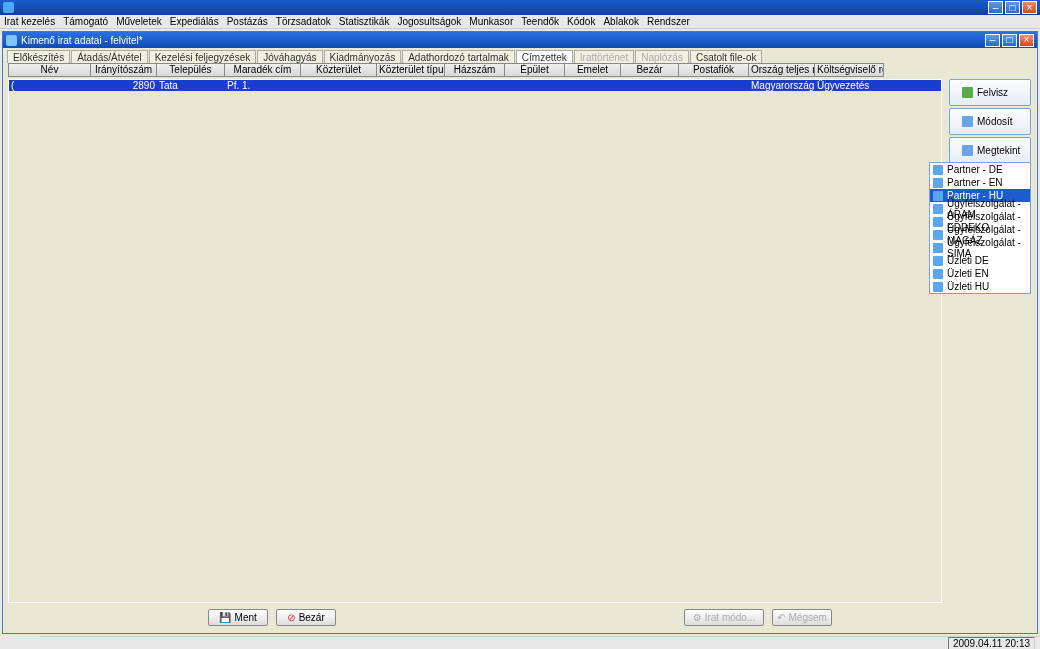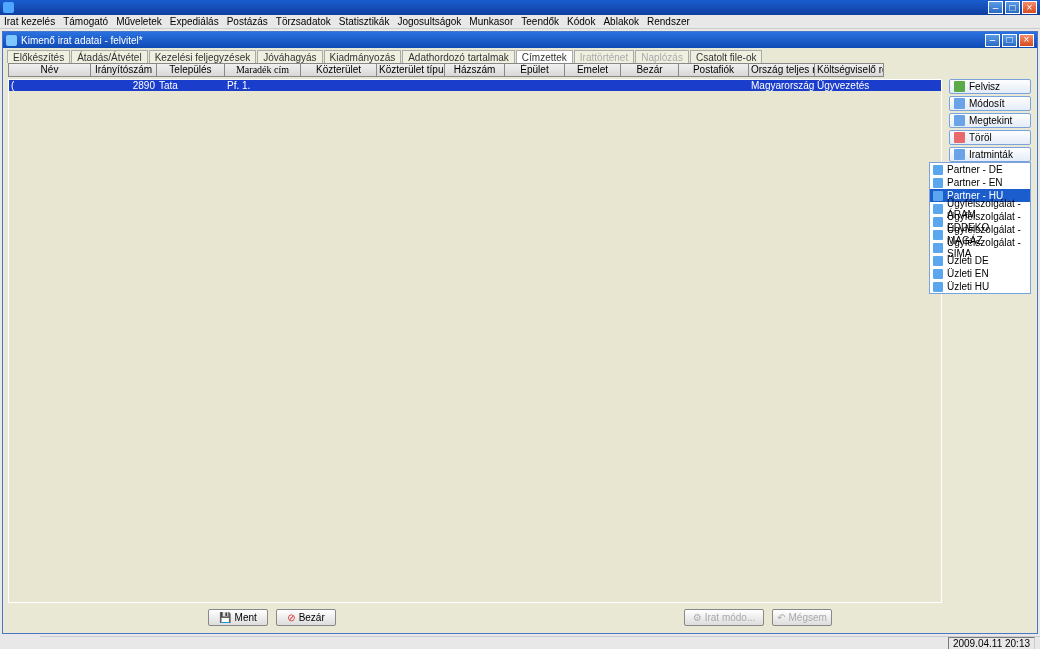--- a/index.html
+++ b/index.html
@@ -31,21 +31,21 @@
 
 .col-headers { height: 14px; display: flex; margin: 0 5px; }
 .ch { border: 1px solid #888; border-right: none; background: linear-gradient(#f0f0f0, #d8d8d8); text-align: center; padding: 0 2px; overflow: hidden; white-space: nowrap; cursor: pointer; flex: 0 0 auto; }
 .ch:last-child { border-right: 1px solid #888; }
 
 .grid-row-area { position: absolute; top: 47px; left: 5px; bottom: 30px; background: #e8e6d0; border: 1px solid #fff; right: 95px; }
 .grid-row { height: 11px; background: #1b3dcc; display: flex; color: #fff; }
 .cell { padding: 0 2px; overflow: hidden; white-space: nowrap; flex: 0 0 auto; }
 
 .side-buttons { position: absolute; top: 47px; right: 6px; width: 82px; display: flex; flex-direction: column; gap: 2px; }
-.side-btn { height: 15px; border: 1px solid #7aa3de; background: linear-gradient(#fefefe, #e4ecf7); display: flex; align-items: center; padding: 0 4px; gap: 4px; cursor: pointer; border-radius: 2px; }
+.side-btn { height: 27px; border: 1px solid #7aa3de; background: linear-gradient(#fefefe, #e4ecf7); display: flex; align-items: center; padding: 0 12px; gap: 4px; cursor: pointer; border-radius: 2px; }
 .side-btn .icon { width: 11px; height: 11px; border-radius: 1px; flex-shrink: 0; }
 
 .dropdown-menu { position: absolute; top: 130px; right: 6px; width: 102px; background: #fff; border: 1px solid #7aa3de; }
 .dm-item { height: 13px; display: flex; align-items: center; gap: 4px; padding: 0 3px; cursor: pointer; }
 .dm-item.selected { background: #1b5dcc; color: #fff; }
 .dm-icon { width: 10px; height: 10px; background: #5aa7ef; border-radius: 1px; flex-shrink: 0; }
 
 .footer-bar { position: absolute; left: 5px; right: 5px; bottom: 4px; height: 23px; display: flex; align-items: center; gap: 8px; padding: 0 200px 0 200px; }
 .footer-btn { height: 17px; width: 60px; border: 1px solid #888; background: linear-gradient(#fff, #ddd); display: flex; align-items: center; justify-content: center; gap: 3px; border-radius: 2px; cursor: pointer; }
 .footer-btn.disabled { color: #aaa; }
@@ -104,21 +104,21 @@
         <div class="tab active">Címzettek</div>
         <div class="tab disabled">Irattörténet</div>
         <div class="tab disabled">Naplózás</div>
         <div class="tab ">Csatolt file-ok</div>
       </div>
 
     <div class="col-headers" id="col-headers">
         <div class="ch" style="width: 82px;">Név</div>
         <div class="ch" style="width: 66px;">Irányítószám</div>
         <div class="ch" style="width: 68px;">Település</div>
-        <div class="ch" style="width: 76px; font-family: Liberation Serif, serif;">Maradék cím</div>
+        <div class="ch" style="width: 76px;">Maradék cím</div>
         <div class="ch" style="width: 76px;">Közterület</div>
         <div class="ch" style="width: 68px;">Közterület típus</div>
         <div class="ch" style="width: 60px;">Házszám</div>
         <div class="ch" style="width: 60px;">Épület</div>
         <div class="ch" style="width: 56px;">Emelet</div>
         <div class="ch" style="width: 58px;">Bezár</div>
         <div class="ch" style="width: 70px;">Postafiók</div>
         <div class="ch" style="width: 66px;">Ország teljes név</div>
         <div class="ch" style="width: 70px;">Költségviselő rövid.</div>
       </div>

